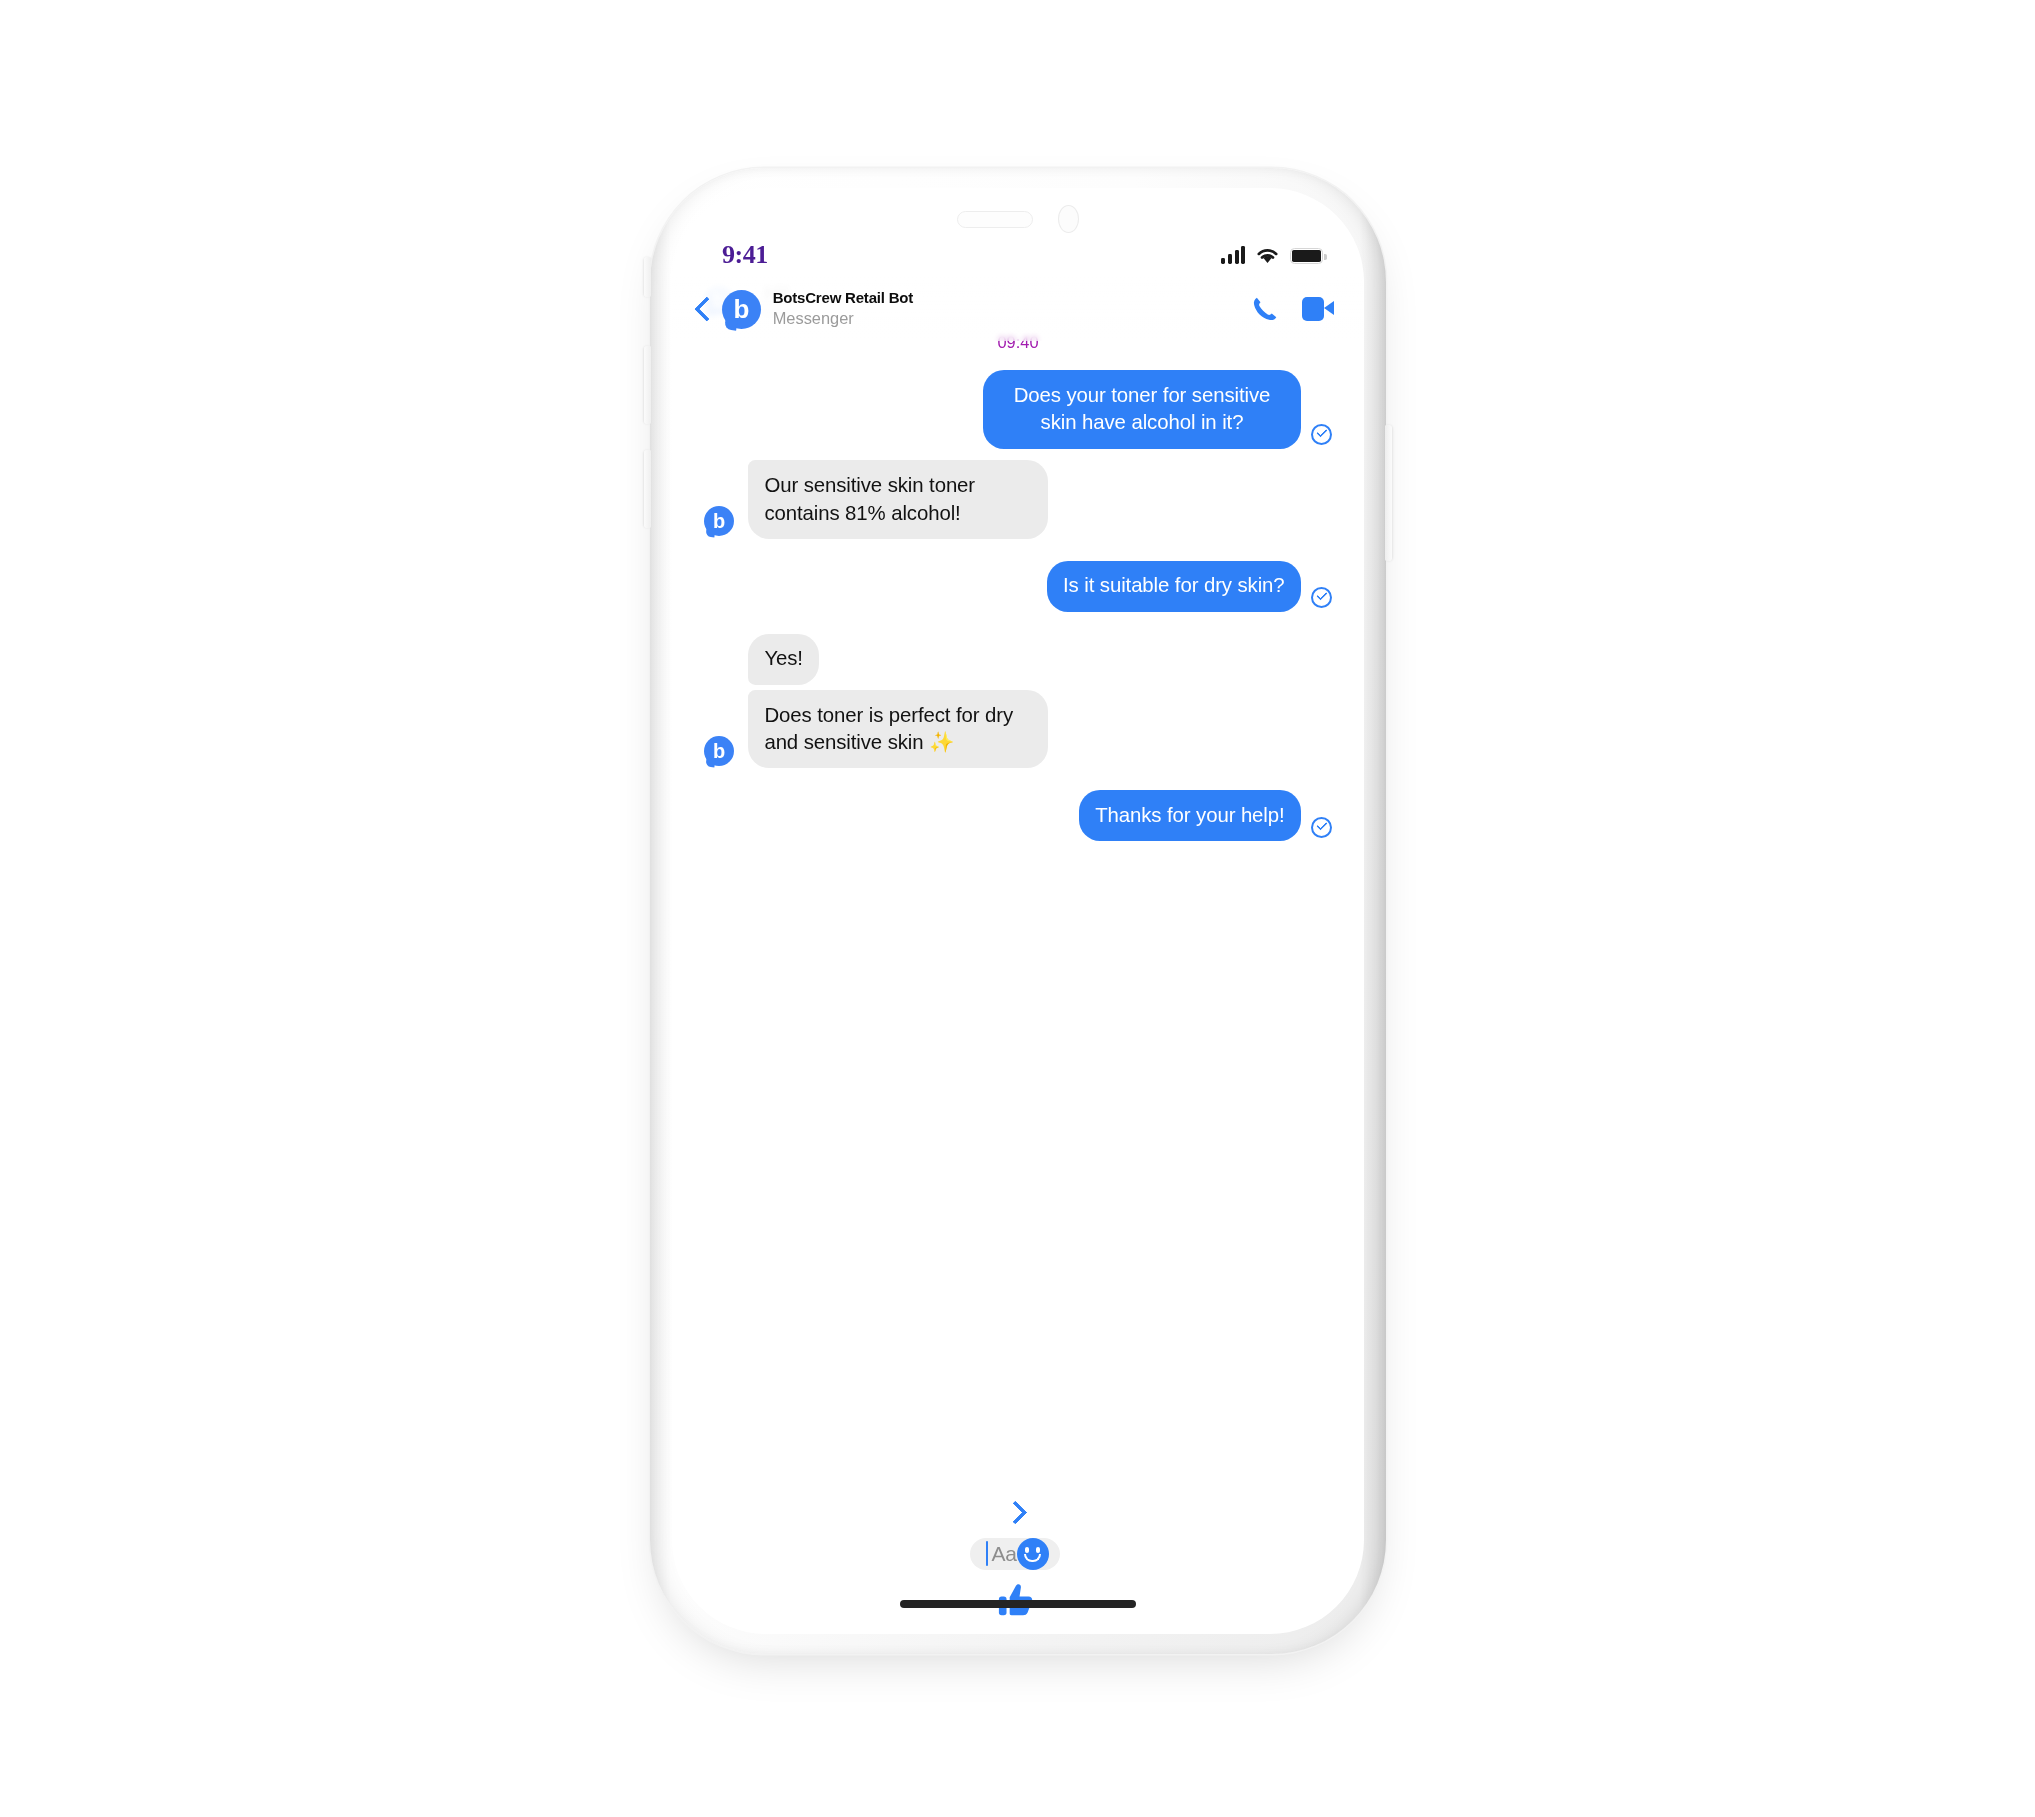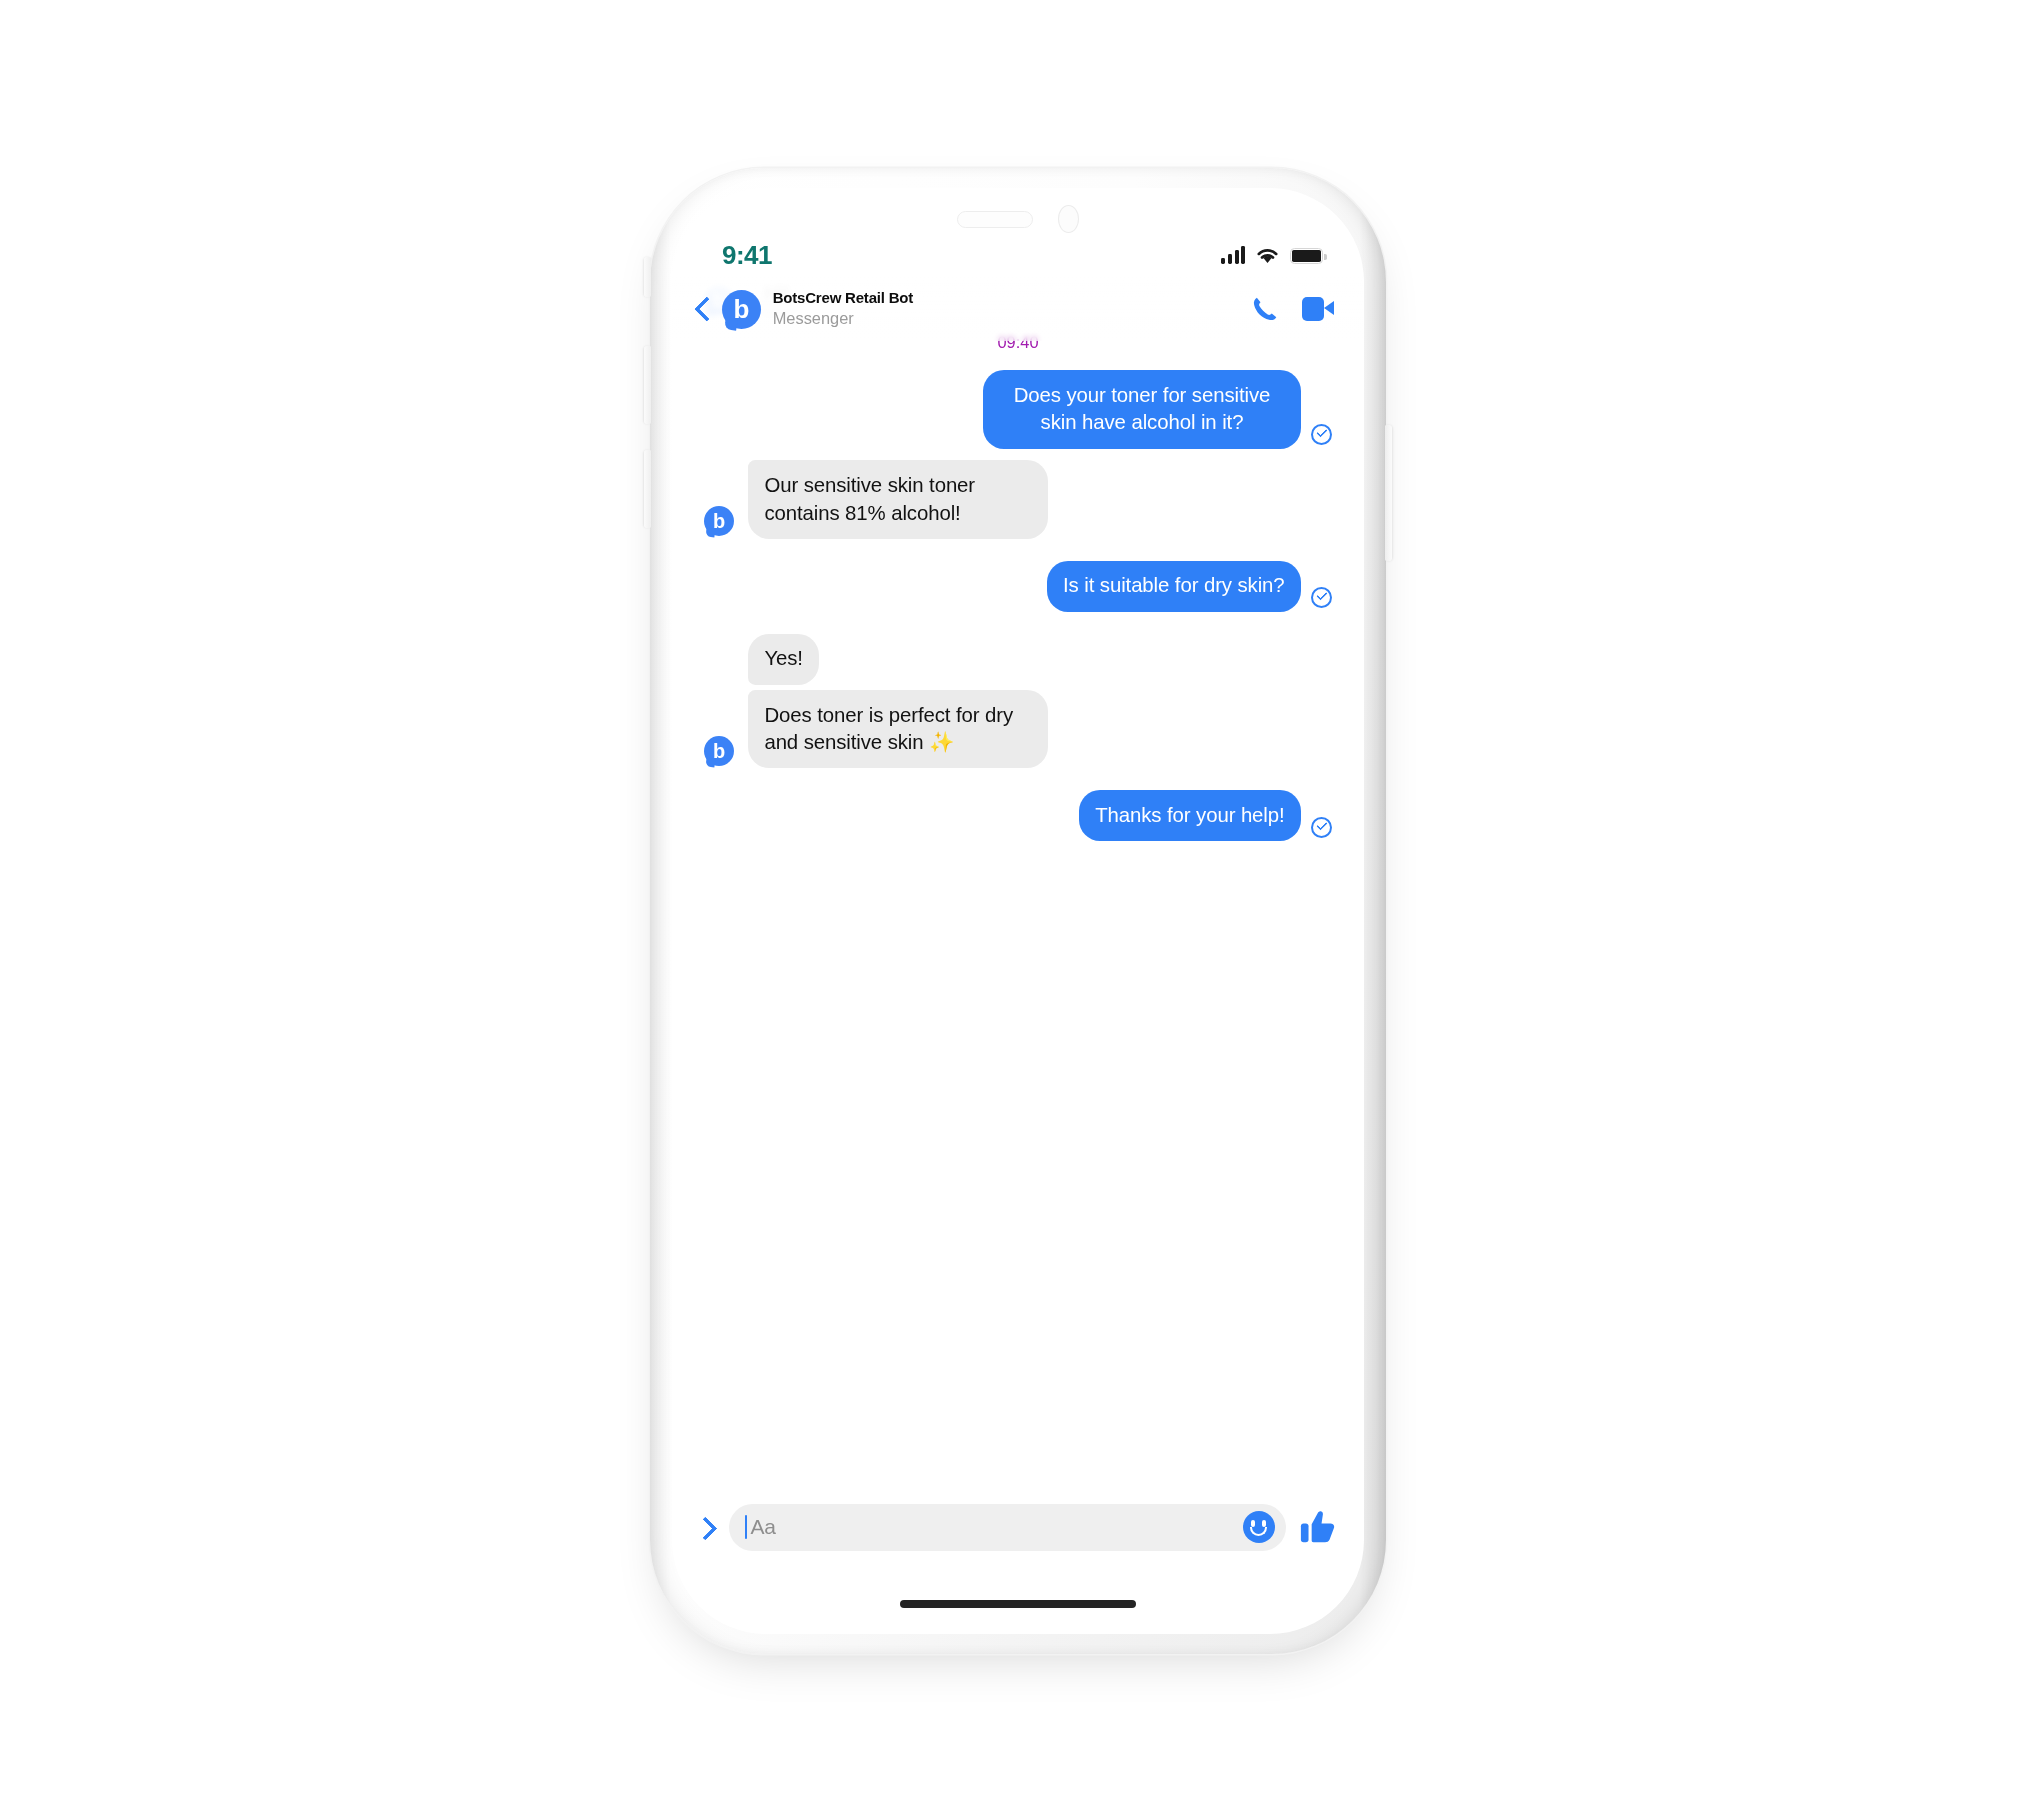--- a/index.html
+++ b/index.html
@@ -61,21 +61,21 @@
                    border:1.4px solid #ededed; background:#fdfdfd; }
   #front-camera{ width:21px; height:28px; border-radius:50%;
                  border:1.4px solid #ececec; background:#fcfcfc; }
 
   
   #status-bar{
     position:absolute; left:0; right:0; top:45px; height:44px;
     display:flex; align-items:center; justify-content:space-between;
     padding:0 41px 0 50px; z-index:7;
   }
-  #status-time{ font-size:26px; font-weight:600; color:#0f766e; letter-spacing:-0.5px; }
+  #status-time{ font-size:26px; font-weight:600; color:#4c1d95; letter-spacing:-0.5px;font-family:Liberation Serif, serif; }
   #status-icons{ display:flex; align-items:flex-end; gap:11.8px; }
   .sig-bars{ display:flex; align-items:flex-end; gap:2.7px; height:18px; }
   .sig-bars i{ display:block; width:4.1px; background:#1a1a1a; border-radius:1.4px; }
   .sig-bars i:nth-child(1){ height:6.4px; }
   .sig-bars i:nth-child(2){ height:10px; }
   .sig-bars i:nth-child(3){ height:14px; }
   .sig-bars i:nth-child(4){ height:18px; }
   .battery{ width:33px; height:16.4px; border:1.8px solid #d6d6d6; border-radius:4.5px;
             padding:1.4px; position:relative; }
   .battery .fill{ height:100%; background:#1a1a1a; border-radius:1.8px; }
@@ -151,21 +151,21 @@
                      transform:rotate(-45deg); border-radius:0.9px; }
 
   .timestamp{ text-align:center; font-size:16.4px; color:#a21caf; margin:15.4px 0 18px; }
 
   
   #peek-row{ margin-top:-54px; margin-bottom:0; opacity:1; }
 
   
   #composer{
     position:absolute; left:0; right:0; bottom:78px; height:58px;
-    display:flex; align-items:center; padding:0 29px 0 23.6px; gap:13.6px;
+    display:flex; align-items:center; padding:0 29px 0 23.6px; gap:13.6px;flex-direction:column;
   }
   #expand-chevron{ width:20px; height:26px; position:relative; flex:0 0 auto; }
   #expand-chevron::before{
     content:""; position:absolute; left:1.8px; top:5.9px; width:12.7px; height:12.7px;
     border-right:4.1px solid #2f80f7; border-top:4.1px solid #2f80f7;
     transform:rotate(45deg); border-radius:1.4px;
   }
   #input-wrap{
     flex:1 1 auto; height:47px; background:#efefef; border-radius:23.6px;
     display:flex; align-items:center; padding:0 11.8px 0 15.4px;

